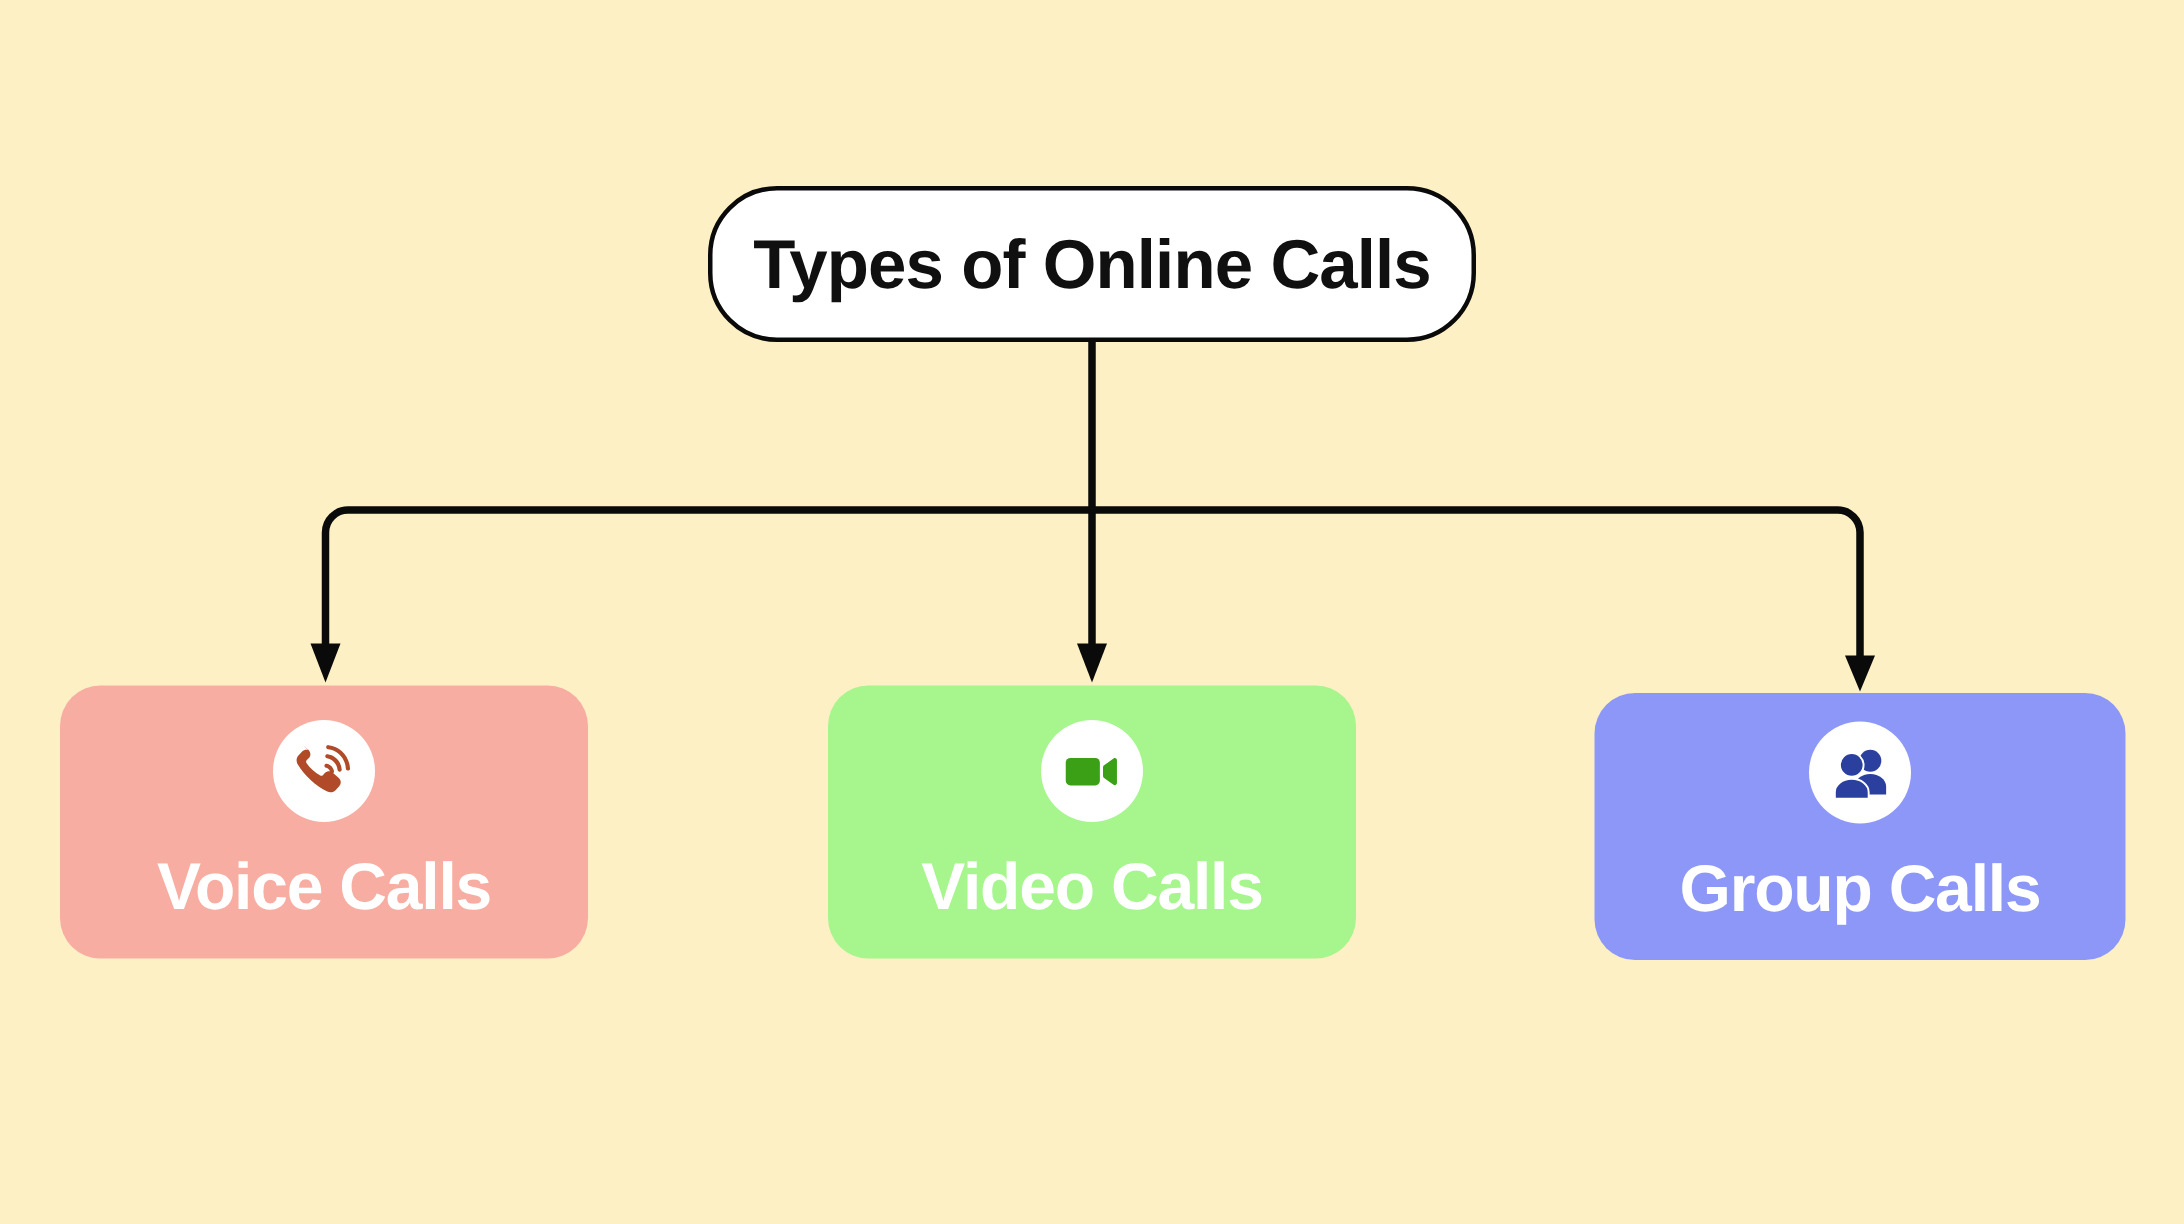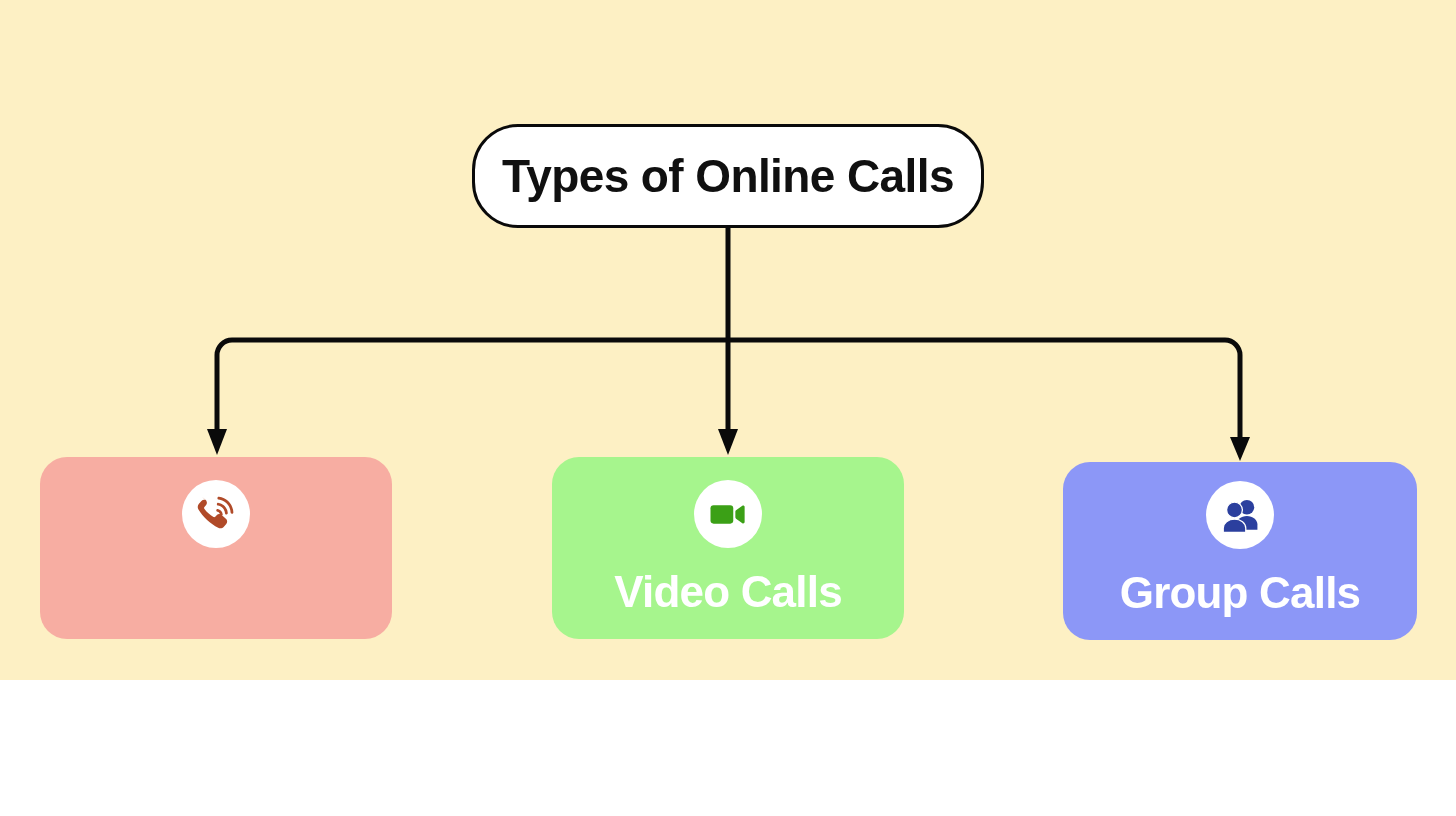--- a/index.html
+++ b/index.html
@@ -9,21 +9,21 @@
   }
   body {
     width: 1456px;
     height: 816px;
     overflow: hidden;
     font-family: "Liberation Sans", sans-serif;
   }
   #canvas {
     position: relative;
     width: 1456px;
-    height: 680px;
+    height: 816px;
     background: #fdf0c4;
   }
 
   
   #connectors {
     position: absolute;
     left: 0;
     top: 0;
     width: 1456px;
     height: 816px;
@@ -146,20 +146,21 @@
     <div class="card-icon-circle">
       <svg width="46" height="46" viewBox="0 0 48 48">
         <g fill="#b04a28">
           <path d="M14.4 10.3c-1.6-1.5-4.1-1.4-5.6 0.2l-2.6 2.8c-1.5 1.6-1.7 4.1-0.5 6 2.4 3.9 5.4 7.6 9 10.9 3.6 3.3 7.5 6 11.6 8.1 2 1 4.4 0.6 5.9-1.1l2.5-2.8c1.4-1.6 1.2-4.1-0.4-5.5l-4.4-3.9c-1.5-1.3-3.8-1.2-5.2 0.3l-1.5 1.6c-0.5 0.5-1.2 0.6-1.8 0.3-1.9-1.1-3.7-2.4-5.3-3.9-1.6-1.5-3.1-3.1-4.3-4.9-0.4-0.6-0.3-1.3 0.1-1.8l1.6-1.7c1.4-1.5 1.4-3.8-0.1-5.2l-4.0-3.4z"></path>
           <path d="M27.1 6.0c-0.8-0.1-1.5 0.5-1.6 1.3-0.1 0.8 0.5 1.5 1.3 1.6 6.9 0.8 12.1 6.5 12.4 13.4 0 0.8 0.7 1.5 1.5 1.4 0.8 0 1.5-0.7 1.4-1.5-0.4-8.4-6.7-15.3-15.0-16.2z"></path>
           <path d="M26.5 12.4c-0.8-0.1-1.5 0.4-1.6 1.2-0.1 0.8 0.4 1.5 1.2 1.6 4.0 0.7 7.0 4.0 7.3 8.0 0.1 0.8 0.8 1.4 1.6 1.3 0.8-0.1 1.4-0.8 1.3-1.6-0.4-5.4-4.5-9.8-9.8-10.5z"></path>
           <path d="M25.9 18.9c-0.8-0.1-1.5 0.4-1.6 1.2-0.1 0.8 0.4 1.5 1.2 1.6 1.4 0.3 2.4 1.4 2.6 2.8 0.1 0.8 0.8 1.4 1.6 1.3 0.8-0.1 1.4-0.8 1.3-1.6-0.4-2.7-2.5-4.8-5.1-5.3z"></path>
         </g>
       </svg>
     </div>
+    <span class="card-label">Voice Calls</span>
   </div>
 
   <div class="card" id="card-group">
     <div class="card-icon-circle">
       <svg width="44" height="44" viewBox="0 0 48 48">
         <g fill="#2b3f9e">
 
           <circle cx="31.5" cy="15.5" r="8"></circle>
           <path d="M31.5 25c-6.4 0-11.5 4.1-11.5 9.2V40h23v-5.8C43 29.1 37.9 25 31.5 25z"></path>
 

